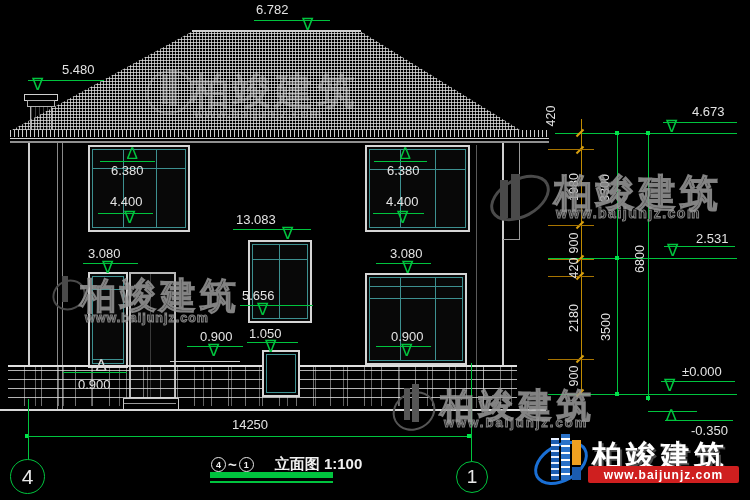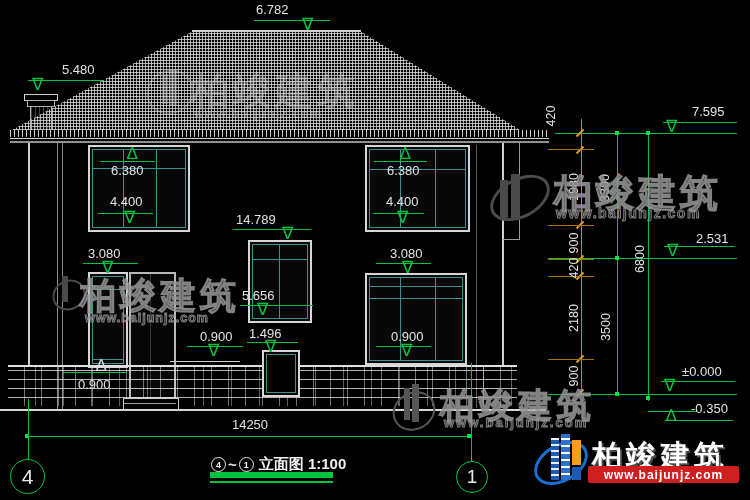--- a/index.html
+++ b/index.html
@@ -136,21 +136,21 @@
   <div class="wl" style="left:0;top:409px;width:546px;height:1.5px;background:#d8d8d8"></div>
 
   <div class="num" style="left:256px;top:3px">6.782</div>
   <div class="gl" style="left:254px;top:20px;width:76px"></div>
   <div class="tri" style="left:302px;top:18px">∇</div>
 
   <div class="num" style="left:62px;top:63px">5.480</div>
   <div class="gl" style="left:28px;top:80px;width:76px"></div>
   <div class="tri" style="left:32px;top:78px">∇</div>
 
-  <div class="num" style="left:236px;top:213px">14.789</div>
+  <div class="num" style="left:236px;top:213px">13.083</div>
   <div class="gl" style="left:233px;top:229px;width:78px"></div>
   <div class="tri" style="left:282px;top:227px">∇</div>
 
   <div class="num" style="left:242px;top:289px">5.656</div>
   <div class="gl" style="left:240px;top:305px;width:73px"></div>
   <div class="tri" style="left:257px;top:303px">∇</div>
 
   <div class="tri" style="left:127px;top:147px">∆</div>
   <div class="gl" style="left:100px;top:161px;width:55px"></div>
   <div class="num" style="left:111px;top:164px">6.380</div>
@@ -172,51 +172,51 @@
   <div class="tri" style="left:102px;top:261px">∇</div>
 
   <div class="num" style="left:390px;top:247px">3.080</div>
   <div class="gl" style="left:376px;top:263px;width:55px"></div>
   <div class="tri" style="left:402px;top:261px">∇</div>
 
   <div class="num" style="left:200px;top:330px">0.900</div>
   <div class="gl" style="left:187px;top:346px;width:56px"></div>
   <div class="tri" style="left:208px;top:344px">∇</div>
 
-  <div class="num" style="left:249px;top:327px">1.496</div>
+  <div class="num" style="left:249px;top:327px">1.050</div>
   <div class="gl" style="left:247px;top:342px;width:51px"></div>
   <div class="tri" style="left:265px;top:340px">∇</div>
 
   <div class="num" style="left:391px;top:330px">0.900</div>
   <div class="gl" style="left:376px;top:346px;width:55px"></div>
   <div class="tri" style="left:401px;top:344px">∇</div>
 
   <div class="tri w" style="left:96px;top:359px">∆</div>
   <div class="gl" style="left:63px;top:372px;width:64px"></div>
   <div class="num" style="left:78px;top:378px">0.900</div>
 
-  <div class="num" style="left:692px;top:105px">7.595</div>
+  <div class="num" style="left:692px;top:105px">4.673</div>
   <div class="gl" style="left:663px;top:122px;width:74px"></div>
   <div class="tri" style="left:666px;top:120px">∇</div>
   <div class="gl" style="left:555px;top:133px;width:182px"></div>
 
   <div class="num" style="left:696px;top:232px">2.531</div>
   <div class="gl" style="left:664px;top:246px;width:71px"></div>
   <div class="tri" style="left:667px;top:244px">∇</div>
   <div class="gl" style="left:548px;top:258px;width:189px"></div>
 
   <div class="num" style="left:682px;top:365px">±0.000</div>
   <div class="gl" style="left:661px;top:381px;width:74px"></div>
   <div class="tri" style="left:664px;top:379px">∇</div>
   <div class="gl" style="left:548px;top:394px;width:189px"></div>
 
   <div class="gl" style="left:648px;top:411px;width:49px"></div>
   <div class="tri" style="left:666px;top:409px">∆</div>
   <div class="gl" style="left:665px;top:420px;width:68px"></div>
-  <div class="num" style="left:691px;top:402px">-0.350</div>
+  <div class="num" style="left:691px;top:424px">-0.350</div>
 
   <div class="ov" style="left:581px;top:119px;height:276px"></div>
   <div class="gv" style="left:617px;top:133px;height:262px"></div>
   <div class="gv" style="left:648px;top:133px;height:268px"></div>
 
   <div class="otick" style="left:575px;top:132px"></div>
   <div class="otick" style="left:575px;top:149px"></div>
   <div class="otick" style="left:575px;top:224px"></div>
   <div class="otick" style="left:575px;top:258px"></div>
   <div class="otick" style="left:575px;top:275px"></div>
@@ -256,21 +256,21 @@
       <span>4</span>
     </div>
   <div class="axc" style="left:456px;top:461px;width:30px;height:30px;font-size:19px">
       <span>1</span>
     </div>
 
   <div class="title">
     <span class="tcirc">4</span>
       <span>~</span>
       <span class="tcirc">1</span>
-      <span style="margin-left:3px">立面图 1:100</span>
+      <span style="margin-left:19px">立面图 1:100</span>
   </div>
   <div class="abs" style="left:210px;top:472px;width:123px;height:6px;background:#00c43e"></div>
   <div class="abs" style="left:210px;top:481px;width:123px;height:2px;background:#00c43e"></div>
 
   <div class="wmell" style="left:146px;top:70px;width:44px;height:40px;border:2.5px solid rgba(200,200,200,.35);transform:rotate(-25deg)"></div>
   <div class="abs" style="left:162px;top:74px;width:6px;height:30px;background:rgba(200,200,200,.35)"></div>
   <div class="abs" style="left:170px;top:70px;width:7px;height:36px;background:rgba(200,200,200,.35)"></div>
   <div class="wmsoft" style="left:191px;top:66px;font-size:38px;letter-spacing:4px">柏竣建筑</div>
   <div class="wmsoft" style="left:194px;top:106px;font-size:13px;letter-spacing:1px">www.baijunjz.com</div>
 

